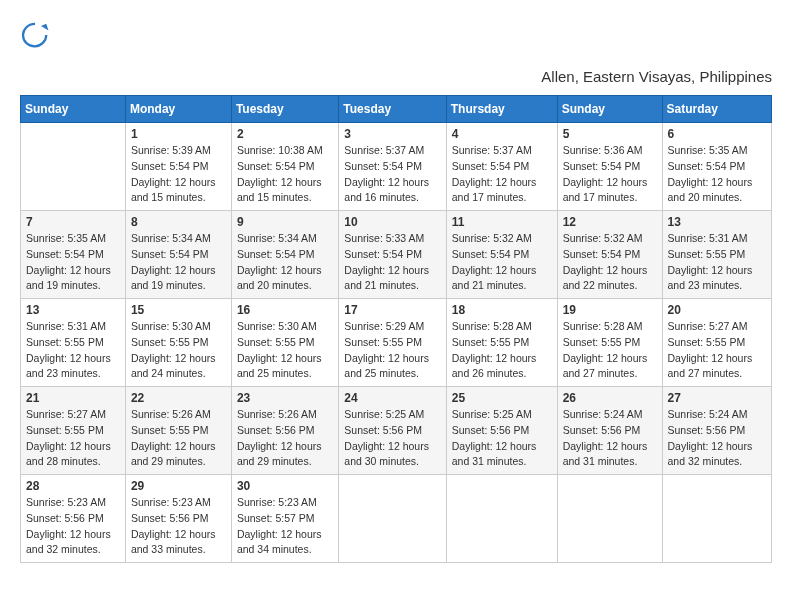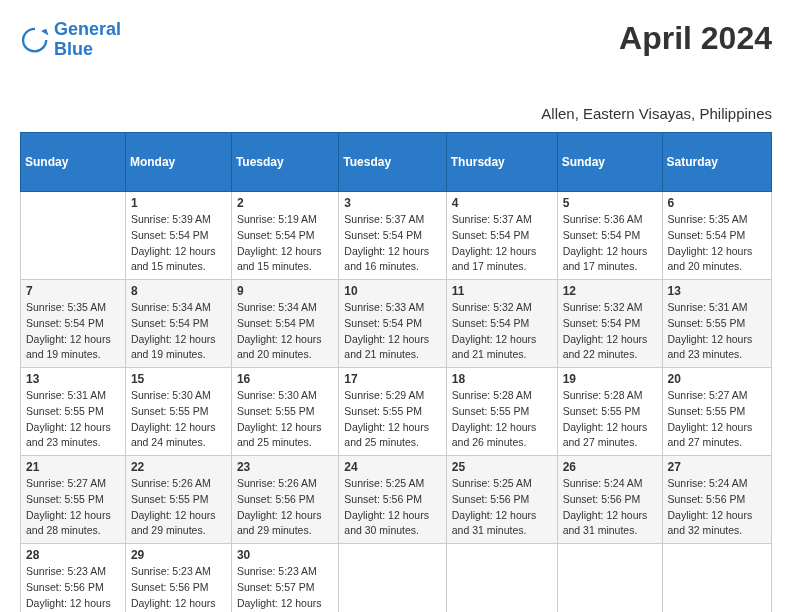--- a/index.html
+++ b/index.html
@@ -49,21 +49,21 @@
       margin-top: 48px;
     }
     table {
       width: 100%;
       border-collapse: collapse;
       font-size: 11px;
     }
     thead tr th {
       background-color: #2a7ac7;
       color: #fff;
-      padding: 22px 4px;
+      padding: 6px 4px;
       text-align: left;
       font-size: 12px;
       font-weight: bold;
       border: 1px solid #1a5fa0;
     }
     tbody tr td {
       border: 1px solid #ccc;
       padding: 4px 5px;
       vertical-align: top;
       color: #333;
@@ -88,27 +88,22 @@
   </style>
 </head>
 <body>
 
 <div class="header">
   <div class="logo">
     <svg class="logo-icon" viewBox="0 0 40 40">
       <path d="M20 5 C10 5 4 13 4 20 C4 28 10 35 20 35 C28 35 35 28 35 20" stroke="#2a7ac7" stroke-width="3" fill="none"></path>
       <path d="M28 8 L35 5 L38 14" fill="#2a7ac7"></path>
     </svg>
-    <div class="logo-text">
-      <div><span>General</span></div>
-      <div><span>Blue</span></div>
-    </div>
   </div>
   <div class="title-block">
-    <h1>April 2024</h1>
     <h2>Allen, Eastern Visayas, Philippines</h2>
   </div>
 </div>
 
 <table>
   <thead>
     <tr>
     <th>Sunday</th>
         <th>Monday</th>
         <th>Tuesday</th>
@@ -125,21 +120,21 @@
           <span class="day-number">1</span>
         <div class="day-info">
           <span>Sunrise: 5:39 AM</span><br>
           <span>Sunset: 5:54 PM</span><br>
           <span>Daylight: 12 hours and 15 minutes.</span>
         </div>
         </td>
         <td>
           <span class="day-number">2</span>
         <div class="day-info">
-          <span>Sunrise: 5:19 AM</span><br>
+          <span>Sunrise: 10:38 AM</span><br>
           <span>Sunset: 5:54 PM</span><br>
           <span>Daylight: 12 hours and 15 minutes.</span>
         </div>
         </td>
         <td>
           <span class="day-number">3</span>
         <div class="day-info">
           <span>Sunrise: 5:37 AM</span><br>
           <span>Sunset: 5:54 PM</span><br>
           <span>Daylight: 12 hours and 16 minutes.</span>

